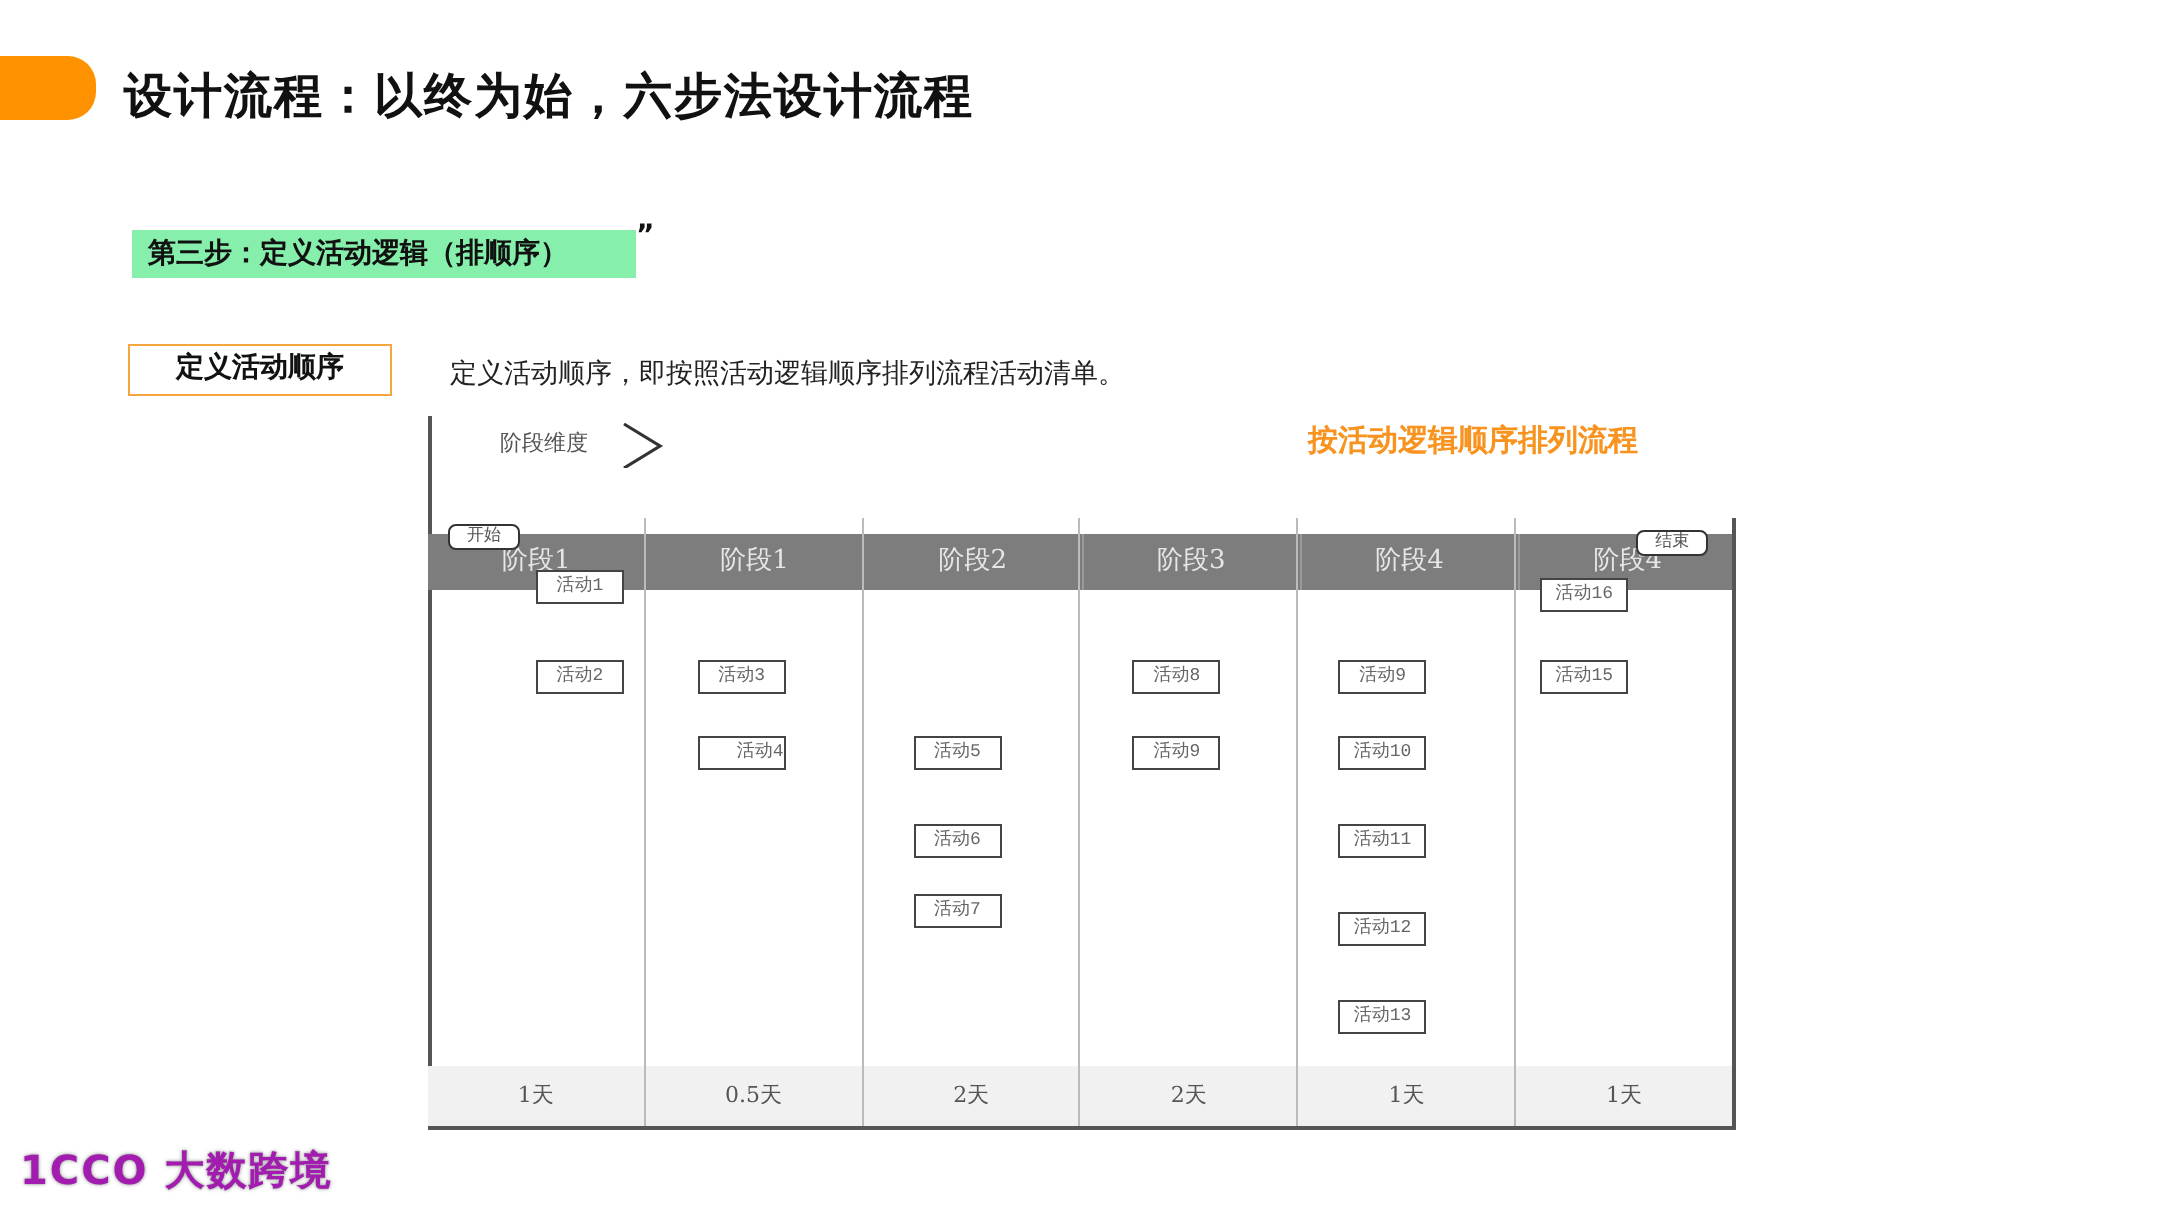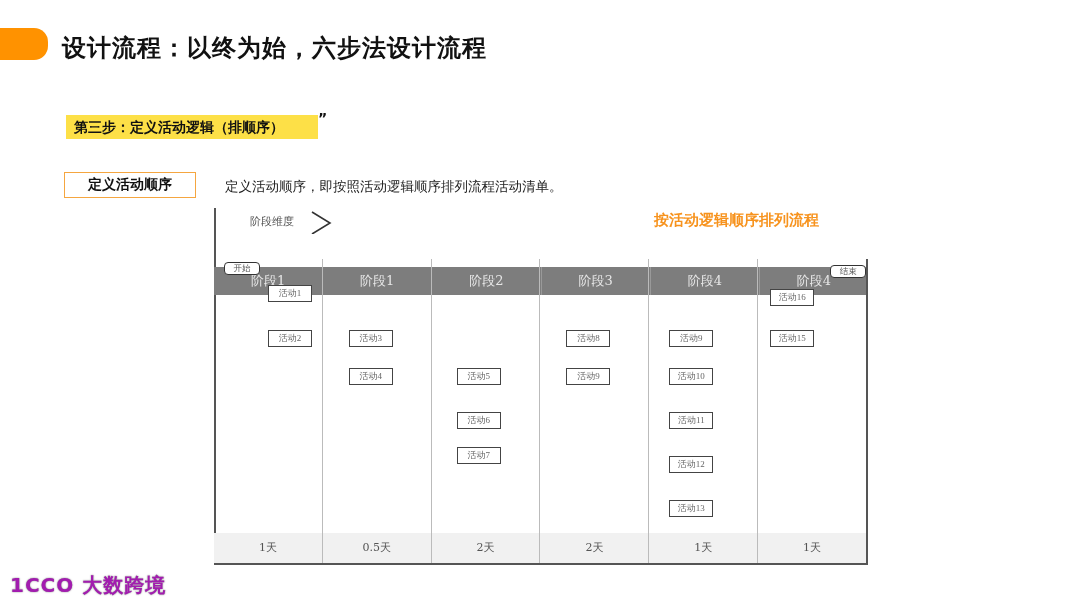--- a/index.html
+++ b/index.html
@@ -13,21 +13,21 @@
     position:absolute; left:0; top:28px; width:48px; height:32px;
     background:#ff9200; border-radius:0 14px 14px 0;
   }
   .title {
     position:absolute; left:50px; top:33px; width:470px;
     font-size:24px; font-weight:bold; line-height:30px; letter-spacing:1px;
     text-indent:12px;
   }
   .step-label {
     position:absolute; left:66px; top:115px; height:24px; width:252px;
-    background:#fde047; color:#111; font-weight:bold; font-size:14px;
+    background:#86efac; color:#111; font-weight:bold; font-size:14px;
     line-height:24px; padding-left:8px; box-sizing:border-box;
   }
   .step-quote { position:absolute; left:318px; top:110px; font-size:14px; font-weight:bold; }
   .def-box {
     position:absolute; left:64px; top:172px; width:132px; height:26px;
     border:1.5px solid #f5a640; box-sizing:border-box; text-align:center;
     font-size:14px; font-weight:bold; line-height:23px;
   }
   .def-text { position:absolute; left:225px; top:178px; font-size:13.5px; color:#222; }
 
@@ -50,21 +50,21 @@
     border-right:2px solid #555; border-bottom:2px solid #555; display:flex;
   }
   .col { flex:1; position:relative; border-right:1px solid #bbb; }
   .col:last-child { border-right:none; }
   .footer-cell {
     position:absolute; left:0; bottom:0; width:100%; height:30px; background:#f1f1f1;
     text-align:center; line-height:30px; font-family:"DejaVu Serif", serif; font-size:11px; color:#555;
   }
   .act {
     position:absolute; width:44px; height:17px; border:1.5px solid #444; box-sizing:border-box;
-    background:#fff; font-family:Liberation Serif, serif; font-size:9px; color:#666;
+    background:#fff; font-family:Liberation Mono, monospace; font-size:9px; color:#666;
     text-align:center; line-height:14px;
   }
   .pill {
     position:absolute; width:36px; height:13px; border:1.5px solid #333; border-radius:4px;
     box-sizing:border-box; font-family:"DejaVu Serif", serif; font-size:8.5px; color:#555;
     text-align:center; line-height:10px; background:#fff;
   }
   .logo { position:absolute; left:10px; top:572px; font-size:20px; color:#a21caf; font-weight:bold;
     text-shadow:0 0 2px #aaa, 0 0 1px #999; letter-spacing:1px; }
 </style>
@@ -99,21 +99,21 @@
 
   <div class="body-area">
     <div class="col">
       <div class="pill" style="left:10px;top:3px;">开始</div>
       <div class="act" style="left:54px;top:26px;">活动1</div>
       <div class="act" style="left:54px;top:71px;">活动2</div>
       <div class="footer-cell">1天</div>
     </div>
     <div class="col">
       <div class="act" style="left:26px;top:71px;">活动3</div>
-      <div class="act" style="left:26px;top:109px;">活动4</div>
+      <div class="act" style="left:26px;top:109px;text-align:right;">活动4</div>
       <div class="footer-cell">0.5天</div>
     </div>
     <div class="col">
       <div class="act" style="left:25px;top:109px;">活动5</div>
       <div class="act" style="left:25px;top:153px;">活动6</div>
       <div class="act" style="left:25px;top:188px;">活动7</div>
       <div class="footer-cell">2天</div>
     </div>
     <div class="col">
       <div class="act" style="left:26px;top:71px;">活动8</div>
@@ -122,21 +122,21 @@
     </div>
     <div class="col">
       <div class="act" style="left:20px;top:71px;">活动9</div>
       <div class="act" style="left:20px;top:109px;">活动10</div>
       <div class="act" style="left:20px;top:153px;">活动11</div>
       <div class="act" style="left:20px;top:197px;">活动12</div>
       <div class="act" style="left:20px;top:241px;">活动13</div>
       <div class="footer-cell">1天</div>
     </div>
     <div class="col">
-      <div class="pill" style="left:72px;top:6px;">结束</div>
+      <div class="pill" style="left:60px;top:6px;">结束</div>
       <div class="act" style="left:12px;top:30px;">活动16</div>
       <div class="act" style="left:12px;top:71px;">活动15</div>
       <div class="footer-cell">1天</div>
     </div>
   </div>
 </div>
 
 <div class="logo">1CCO 大数跨境</div>
 
 </body></html>

